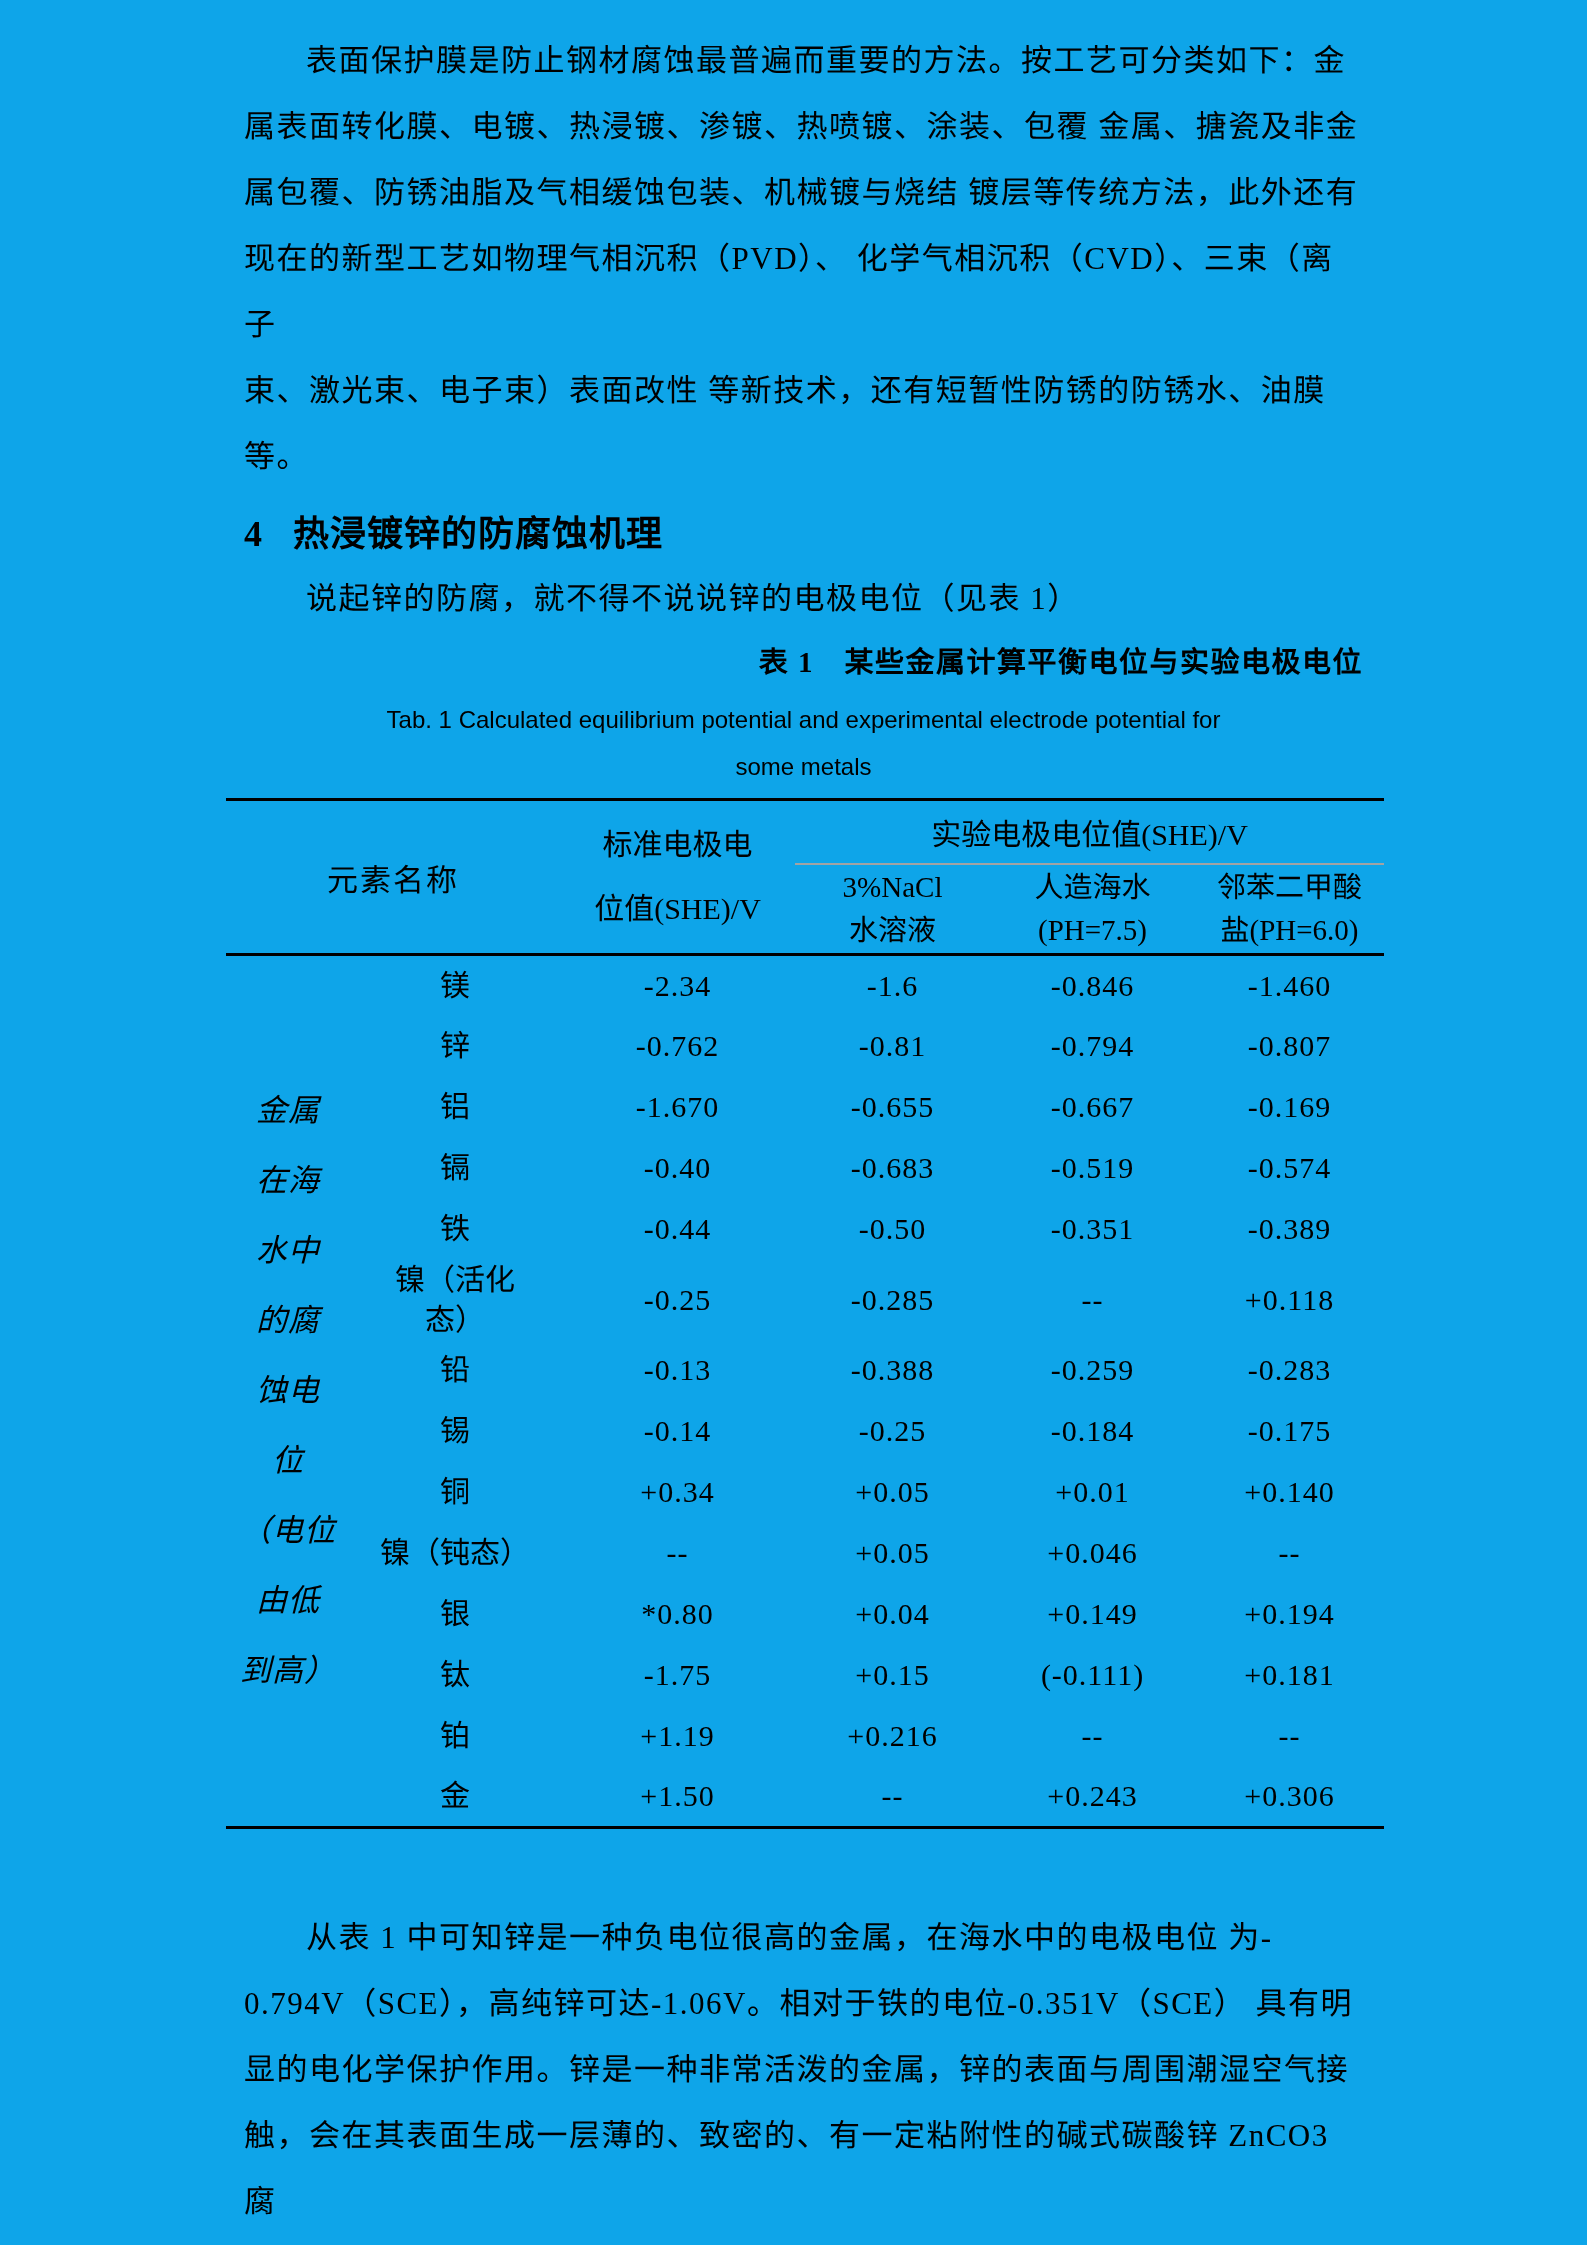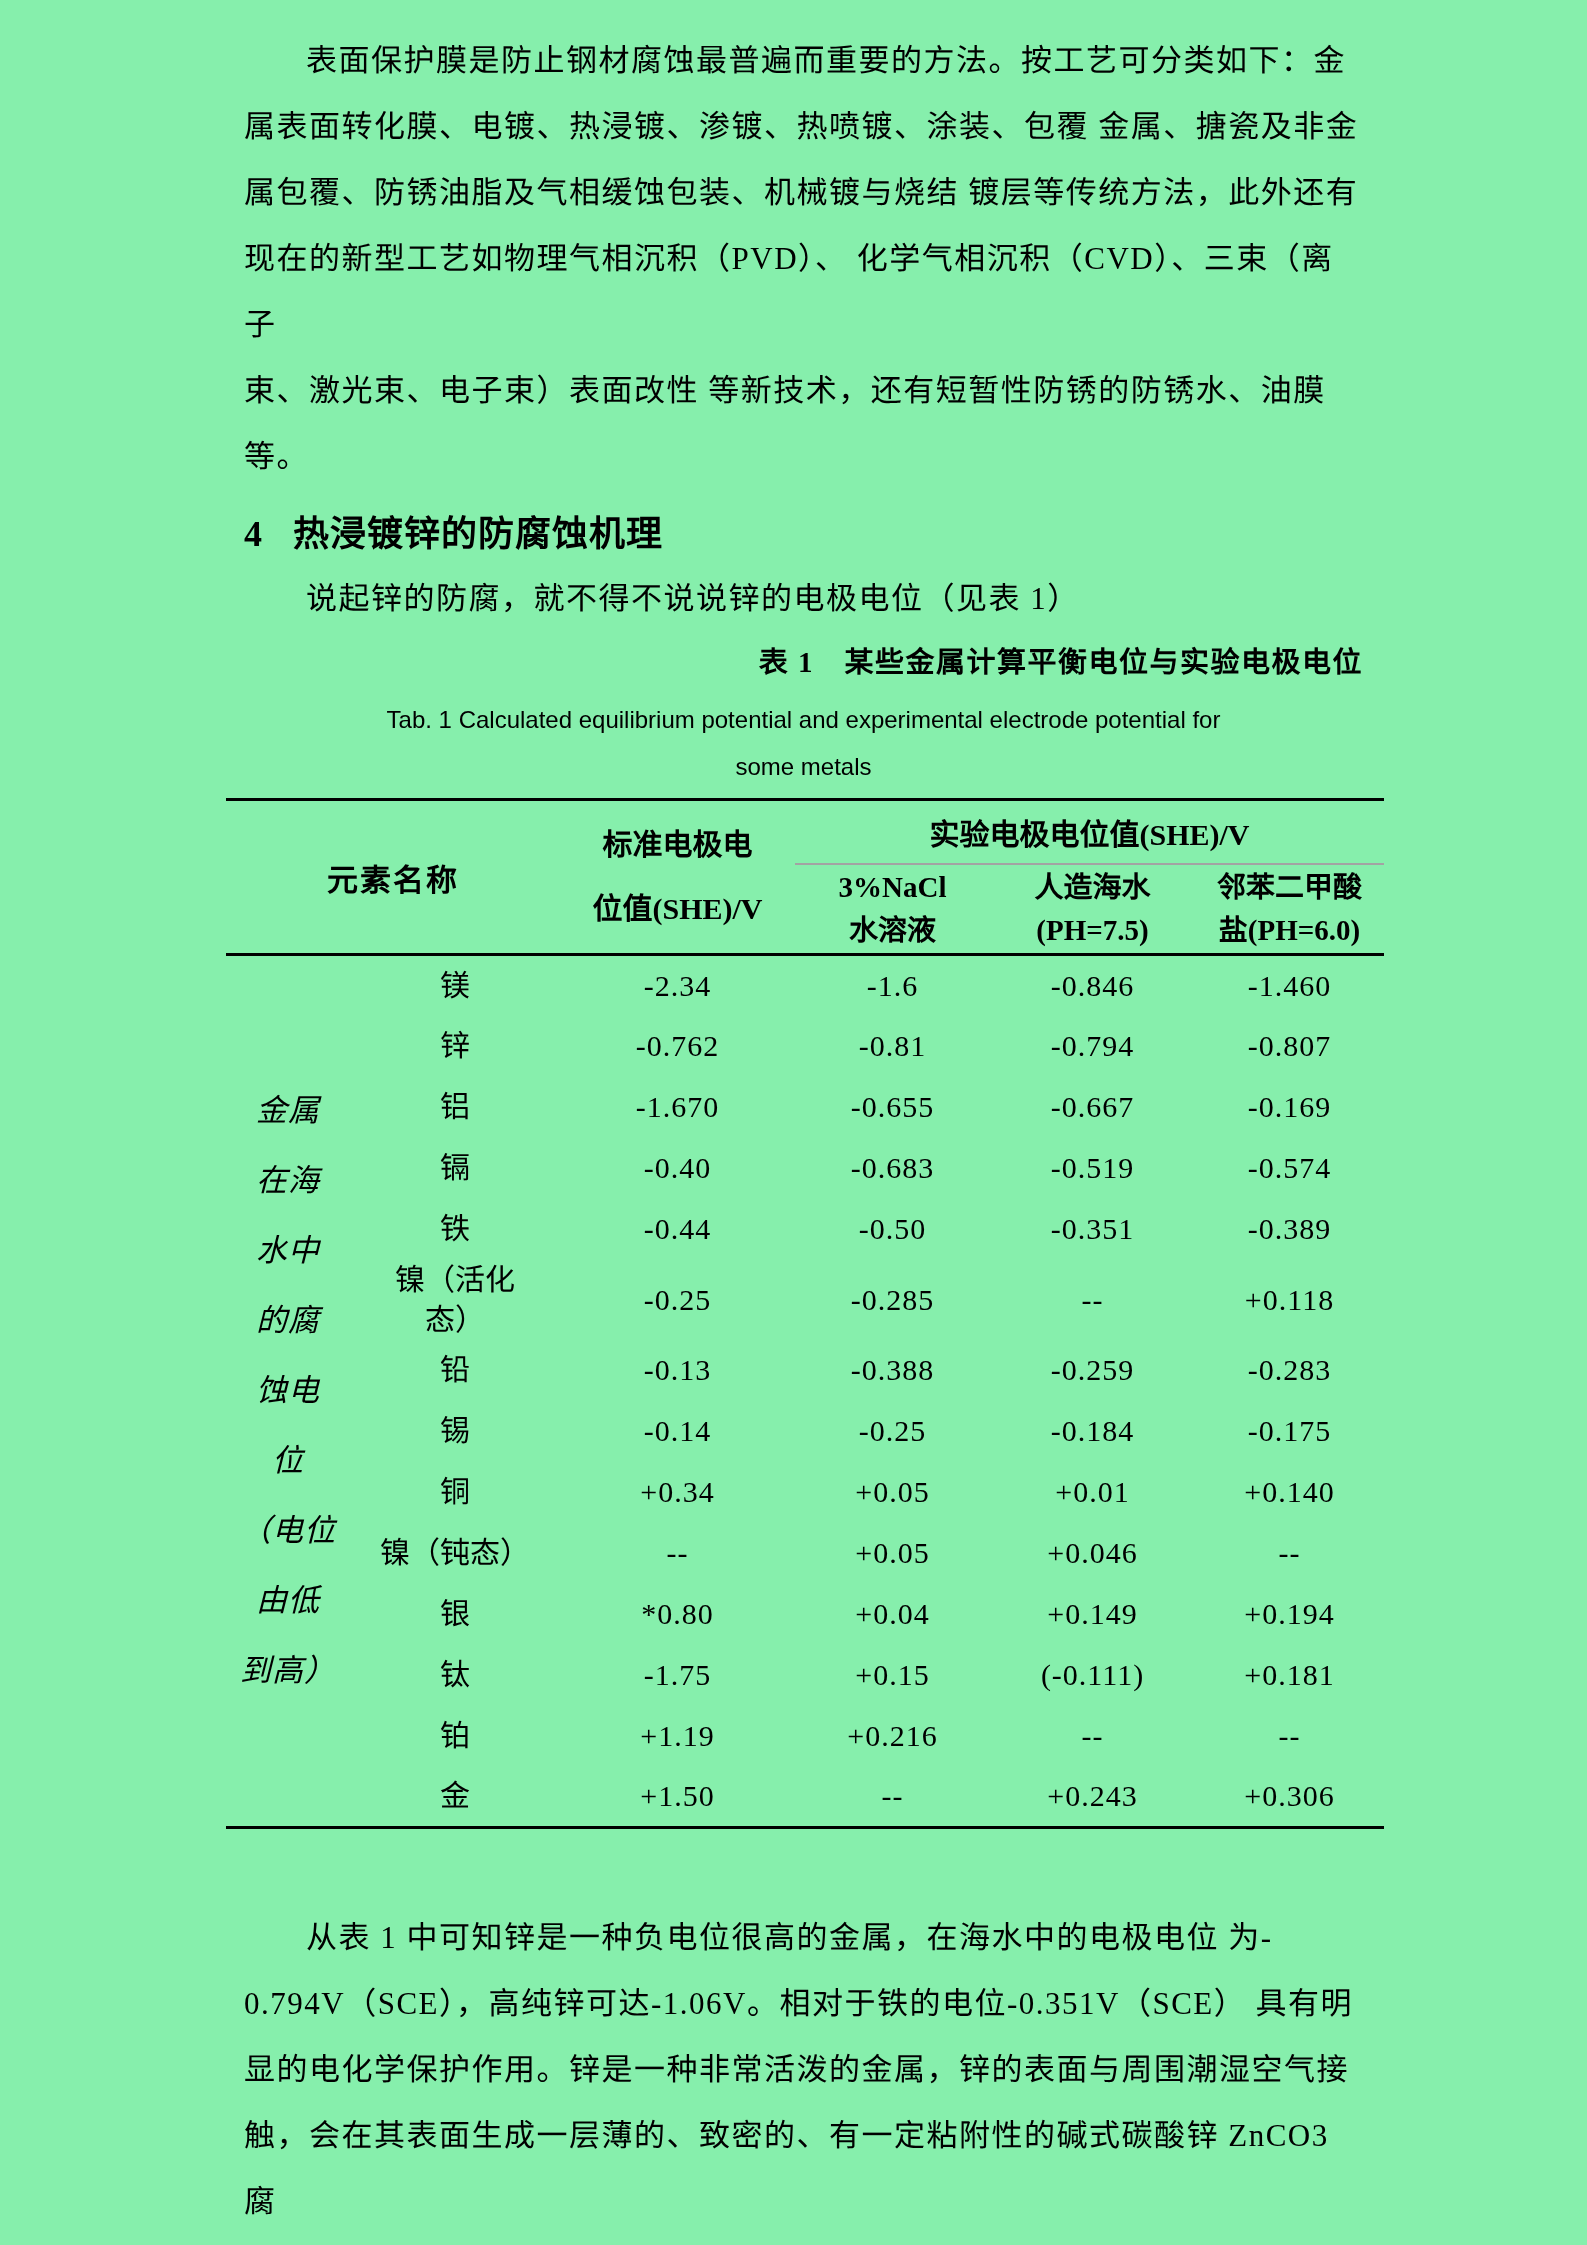--- a/index.html
+++ b/index.html
@@ -1,21 +1,21 @@
 <!DOCTYPE html>
 <html lang="zh-CN"><head>
 <meta charset="utf-8">
 <style>
   html, body { margin: 0; padding: 0; background: #e8e8e8; }
   .page {
     position: relative;
     width: 1587px;
     height: 2245px;
     margin: 0 auto;
-    background: #86efac;
+    background: #0ea5e9;
     box-sizing: border-box;
     padding: 28px 224px 0 244px;
     font-family: "Liberation Serif", serif;
     color: #000000;
     overflow: hidden;
   }
   .body-par {
     font-size: 31px;
     line-height: 66px;
     letter-spacing: 1.5px;
@@ -67,21 +67,21 @@
     font-size: 30px;
   }
   table.potentials col.c-group  { width: 124px; }
   table.potentials col.c-elem   { width: 210px; }
   table.potentials col.c-std    { width: 235px; }
   table.potentials col.c-nacl   { width: 195px; }
   table.potentials col.c-sea    { width: 205px; }
   table.potentials col.c-phth   { width: 189px; }
   table.potentials thead { border-bottom: 3px solid #000; }
   table.potentials th {
-    font-weight: bold;
+    font-weight: normal;
     text-align: center;
     vertical-align: middle;
     padding: 0;
   }
   th.h-element { font-size: 31px; letter-spacing: 2px; }
   th.h-standard { white-space: pre-line; line-height: 64px; font-size: 30px; }
   th.h-experimental {
     height: 62px;
     font-size: 30px;
     border-bottom: 2px solid #a3a3a3;

